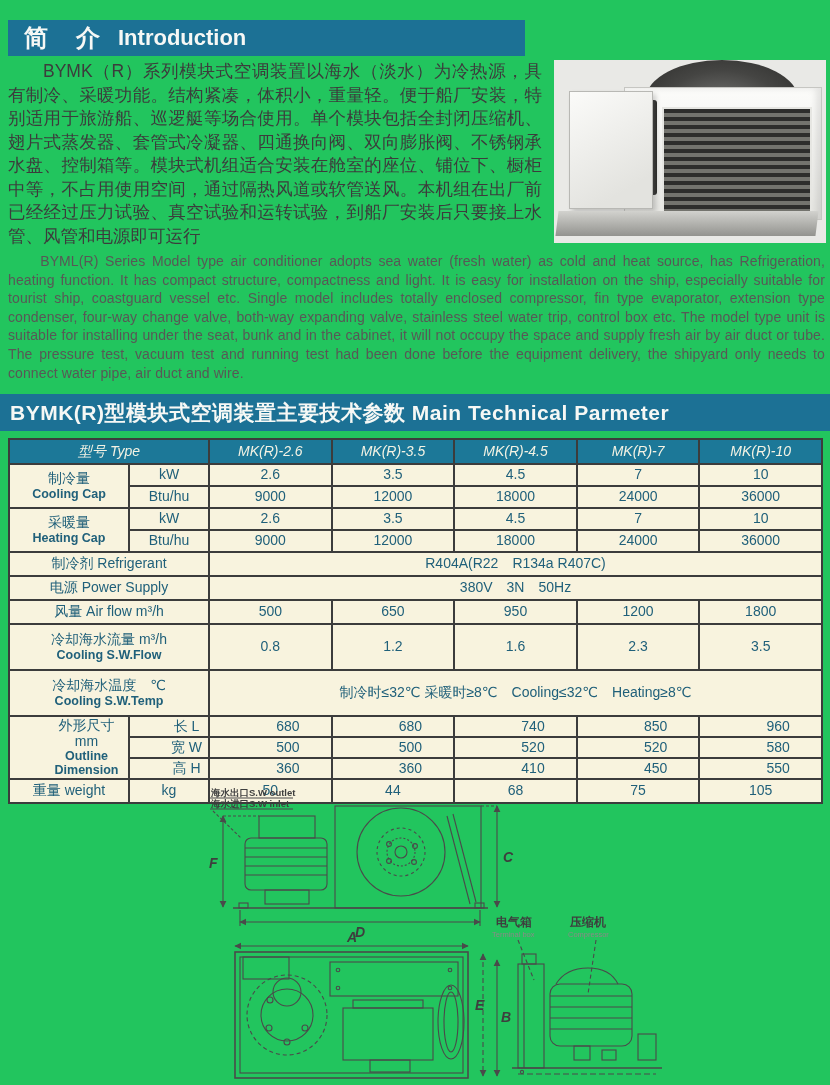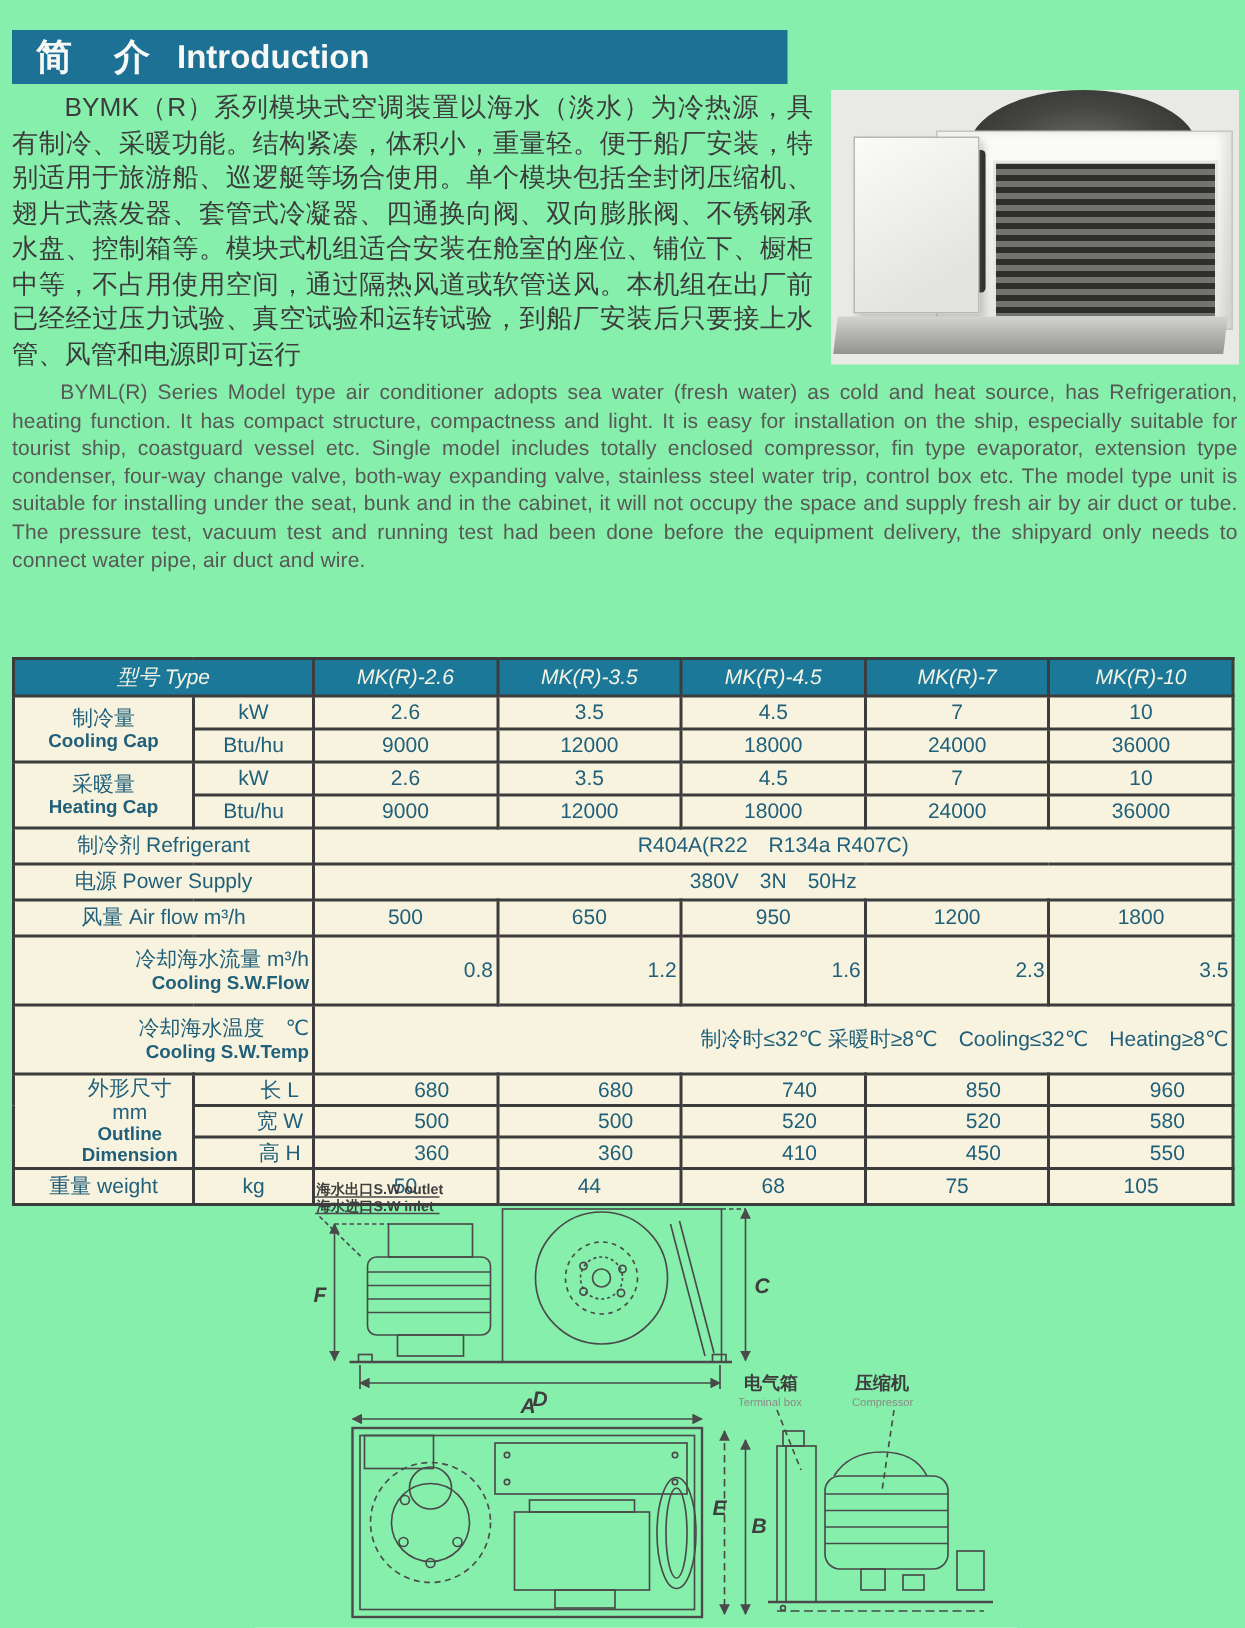--- a/index.html
+++ b/index.html
@@ -1,18 +1,18 @@
 <!DOCTYPE html>
 <html><head>
 <meta charset="utf-8">
 <style>
   * { margin:0; padding:0; box-sizing:border-box; }
   html,body { width:830px; }
   body { font-family:"Liberation Sans","DejaVu Sans",sans-serif; background:#fdfdfa; }
-  .page { position:relative; width:830px; height:1085px; background:#86efac; overflow:hidden; }
+  .page { position:relative; width:830px; height:1085px; background:#22c55e; overflow:hidden; }
 
   
   .bar { background:#1c7195; color:#f6f8f5; display:flex; align-items:center; }
   .intro-bar { position:absolute; left:8px; top:20px; width:517px; height:36px; padding-left:16px; }
   .intro-bar .zh { font-size:24px; font-weight:bold; letter-spacing:2px; }
   .intro-bar .en { font-size:22px; font-weight:bold; margin-left:16px; }
   .specs-bar { position:absolute; left:0; top:394px; width:830px; height:37px; padding-left:10px; }
   .specs-bar .t { font-size:21px; font-weight:bold; letter-spacing:0.5px; }
 
   
@@ -37,21 +37,21 @@
              background:linear-gradient(#d2d2ce,#93938f); }
 
   
   table.specs { position:absolute; left:8px; top:438px; width:815px; border-collapse:collapse;
                 table-layout:fixed; color:#20607a; }
   table.specs td { border:2px solid #3c3c3c; background:#f8f3de; text-align:center; vertical-align:middle;
                    font-size:14px; line-height:1.12; padding:0 2px; }
   table.specs tr.head td { background:#1c7898; color:#f4f3e4; font-size:14px; height:25px;font-style:italic; }
   .lab { font-size:13.5px; }
   .lab .l2 { font-size:12.5px;font-weight:bold; }
-  tr.r22 td { height:22px; } tr.r24 td { height:24px;margin-top:16px; } tr.r34 td { height:46px;text-align:right; } tr.r21 td { height:21px;padding-left:37px; }
+  tr.r22 td { height:22px; } tr.r24 td { height:24px;margin-top:16px; } tr.r34 td { height:46px; } tr.r21 td { height:21px;padding-left:37px; }
 
   
   .drawings { position:absolute; left:0; top:782px; width:830px; height:303px; }
   .drawings svg { position:absolute; overflow:visible; }
   .dsvg text { fill:#3e3e3e; font-family:"Liberation Sans","DejaVu Sans",sans-serif; }
   .dimL { font-family:"DejaVu Serif",serif; font-style:italic; font-weight:bold; font-size:14px; }
   .smlab { font-size:9.5px; font-weight:bold; }
   .tinylab { font-size:7.5px; fill:#8a8a86 !important; }
 </style>
 </head>
@@ -71,20 +71,23 @@
       <div class="ph-coil"></div>
       <div class="ph-pipe"></div>
       <div class="ph-ctrl"></div>
       <div class="ph-base"></div>
     </div>
     <p class="para-zh">BYMK（R）系列模块式空调装置以海水（淡水）为冷热源，具有制冷、采暖功能。结构紧凑，体积小，重量轻。便于船厂安装，特别适用于旅游船、巡逻艇等场合使用。单个模块包括全封闭压缩机、翅片式蒸发器、套管式冷凝器、四通换向阀、双向膨胀阀、不锈钢承水盘、控制箱等。模块式机组适合安装在舱室的座位、铺位下、橱柜中等，不占用使用空间，通过隔热风道或软管送风。本机组在出厂前已经经过压力试验、真空试验和运转试验，到船厂安装后只要接上水管、风管和电源即可运行</p>
   </div>
 
   <p class="para-en">BYML(R) Series Model type air conditioner adopts sea water (fresh water) as cold and heat source, has Refrigeration, heating function. It has compact structure, compactness and light. It is easy for installation on the ship, especially suitable for tourist ship, coastguard vessel etc. Single model includes totally enclosed compressor, fin type evaporator, extension type condenser, four-way change valve, both-way expanding valve, stainless steel water trip, control box etc. The model type unit is suitable for installing under the seat, bunk and in the cabinet, it will not occupy the space and supply fresh air by air duct or tube. The pressure test, vacuum test and running test had been done before the equipment delivery, the shipyard only needs to connect water pipe, air duct and wire.</p>
 
+  <div class="bar specs-bar">
+    <span class="t">BYMK(R)型模块式空调装置主要技术参数 Main Technical Parmeter</span>
+  </div>
 
   <table class="specs">
     <colgroup>
         <col style="width:120px">
         <col style="width:80px">
         <col>
         <col>
         <col>
         <col>
         <col>

